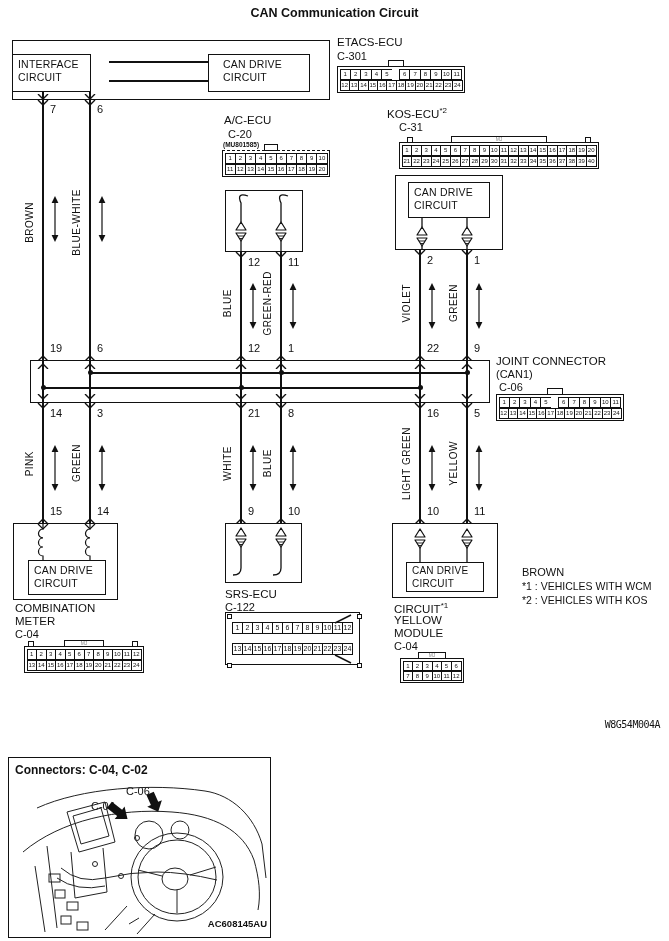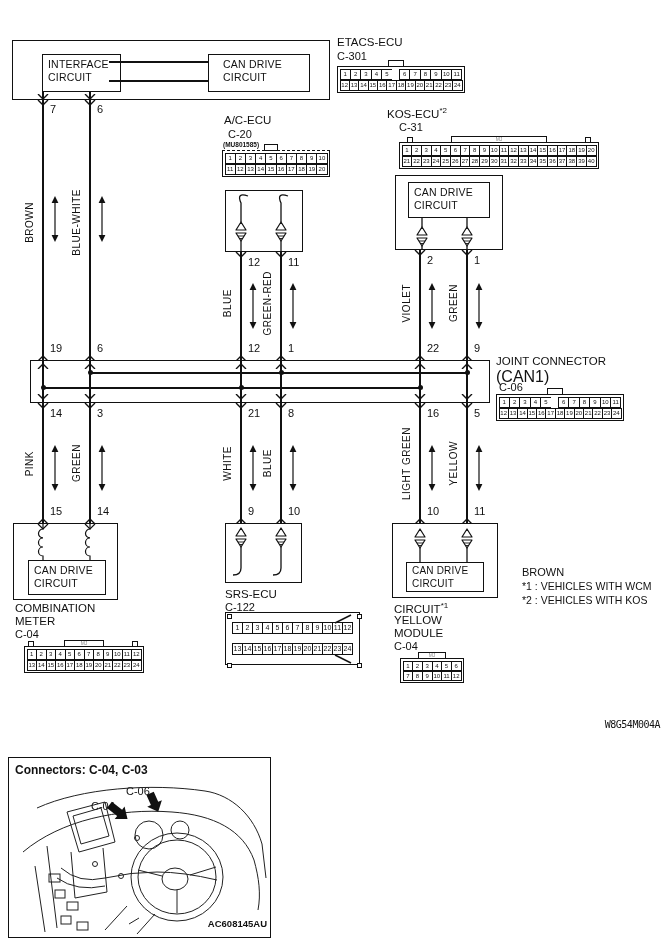--- a/index.html
+++ b/index.html
@@ -25,23 +25,24 @@
   .bump{position:absolute;width:6px;height:5px;border:1.2px solid #111;border-bottom:none;background:#fff;box-sizing:border-box}
   .corner{position:absolute;width:5px;height:5px;border:1px solid #111;background:#fff;box-sizing:border-box}
   svg{display:block}
   #inset{position:absolute;border:1.6px solid #111;background:#fff;box-sizing:border-box}
 </style>
 </head>
 <body>
 
 <div id="stage">
 
+  <div class="lbl b" style="left:0;top:6px;width:669px;text-align:center;font-size:12.5px">CAN Communication Circuit</div>
 
   <div class="box" style="left:12px;top:40px;width:318px;height:60px"></div>
-  <div class="blockbox" style="left:42px;top:54px;width:79px;height:38px">INTERFACE CIRCUIT</div>
+  <div class="blockbox" style="left:12px;top:54px;width:79px;height:38px">INTERFACE CIRCUIT</div>
   <div class="blockbox" style="left:208px;top:54px;width:102px;height:38px;padding-left:14px">CAN DRIVE CIRCUIT</div>
   <div class="hline" style="left:109px;top:61px;width:99px"></div>
   <div class="hline" style="left:109px;top:80px;width:99px"></div>
 
   <div class="lbl" style="left:337px;top:36px;font-size:11.5px"><span>ETACS-ECU</span></div>
   <div class="lbl" style="left:337px;top:50px;font-size:11px">C-301</div>
 
   <div class="lbl" style="left:224px;top:114px;font-size:11.5px">A/C-ECU</div>
   <div class="lbl" style="left:228px;top:128px;font-size:11px">C-20</div>
   <div class="lbl" style="left:223px;top:141px;font-size:6.5px;font-weight:bold">(MU801585)</div>
@@ -73,21 +74,21 @@
         <path d="M27,71 L27,75" stroke="#111" stroke-width="1.3"></path>
         <path d="M72,43 L72,52" stroke="#111" stroke-width="1.3"></path>
         <path d="M72,52 l-5,8 h10 z M67,63 h10 l-5,8 z" fill="#fff" stroke="#111" stroke-width="1.2" stroke-linejoin="round"></path>
           <path d="M69,66 h6 M70.3,68.5 h3.4" stroke="#111" stroke-width="0.9"></path>
         <path d="M72,71 L72,75" stroke="#111" stroke-width="1.3"></path>
       </svg>
   </div>
 
   <div class="box" style="left:30px;top:360px;width:460px;height:43px"></div>
   <div class="lbl" style="left:496px;top:355px;font-size:11.5px">JOINT CONNECTOR</div>
-  <div class="lbl" style="left:496px;top:368px;font-size:16px">(CAN1)</div>
+  <div class="lbl" style="left:496px;top:368px;font-size:11px">(CAN1)</div>
   <div class="lbl" style="left:499px;top:381px;font-size:11px">C-06</div>
 
   <div class="box" style="left:13px;top:523px;width:105px;height:77px"></div>
   <div class="blockbox" style="left:28px;top:560px;width:78px;height:35px">CAN DRIVE CIRCUIT</div>
   <div style="position:absolute;left:13px;top:523px">
     <svg width="105" height="77" viewBox="0 0 105 77" id="combo-sym">
         <path d="M25,1 L30,6 L35,1" fill="none" stroke="#111" stroke-width="1.2"></path>
    <path d="M30,1 L30,6 A4.5,4.5 0 1 0 30,15 A4.5,4.5 0 1 0 30,24 A4.5,4.5 0 1 0 30,33 L30,37" fill="none" stroke="#111" stroke-width="1.2"></path>
         <path d="M72,1 L77,6 L82,1" fill="none" stroke="#111" stroke-width="1.2"></path>
    <path d="M77,1 L77,6 A4.5,4.5 0 1 0 77,15 A4.5,4.5 0 1 0 77,24 A4.5,4.5 0 1 0 77,33 L77,37" fill="none" stroke="#111" stroke-width="1.2"></path>
@@ -128,21 +129,21 @@
   <div class="lbl" style="left:394px;top:627px;font-size:11.5px">MODULE</div>
   <div class="lbl" style="left:394px;top:640px;font-size:11px">C-04</div>
 
   <div class="lbl" style="left:522px;top:566px;font-size:11px">BROWN</div>
   <div class="lbl" style="left:522px;top:580px;font-size:10.5px">*1 : VEHICLES WITH WCM</div>
   <div class="lbl" style="left:522px;top:594px;font-size:10.5px">*2 : VEHICLES WITH KOS</div>
 
   <div class="lbl" style="left:556px;top:719px;width:104px;text-align:right;font-size:10px;font-family:'DejaVu Sans Mono',monospace;letter-spacing:-0.5px">W8G54M004A</div>
 
   <div id="inset" style="left:8px;top:757px;width:263px;height:181px">
-    <div class="lbl b" style="left:6px;top:5px;font-size:12px">Connectors: C-04, C-03</div>
+    <div class="lbl b" style="left:6px;top:5px;font-size:12px">Connectors: C-04, C-02</div>
     <div class="lbl" style="left:117px;top:27px;font-size:11px">C-06</div>
     <div class="lbl" style="left:82px;top:42px;font-size:11px">C-04</div>
     <div style="position:absolute;left:0;top:22px">
       <svg width="263" height="156" viewBox="0 0 263 156">
         <g fill="none" stroke="#222" stroke-width="1">
           <path d="M28,28 C72,8 142,3 196,11 C223,15 245,36 253,64"></path>
           <path d="M14,72 C52,40 110,28 163,32 C205,35 234,50 245,80"></path>
           <path d="M253,64 L257,98 M245,80 C250,98 252,114 249,130"></path>
           <ellipse cx="168" cy="97" rx="46" ry="44"></ellipse>
           <ellipse cx="168" cy="97" rx="39" ry="37"></ellipse>

